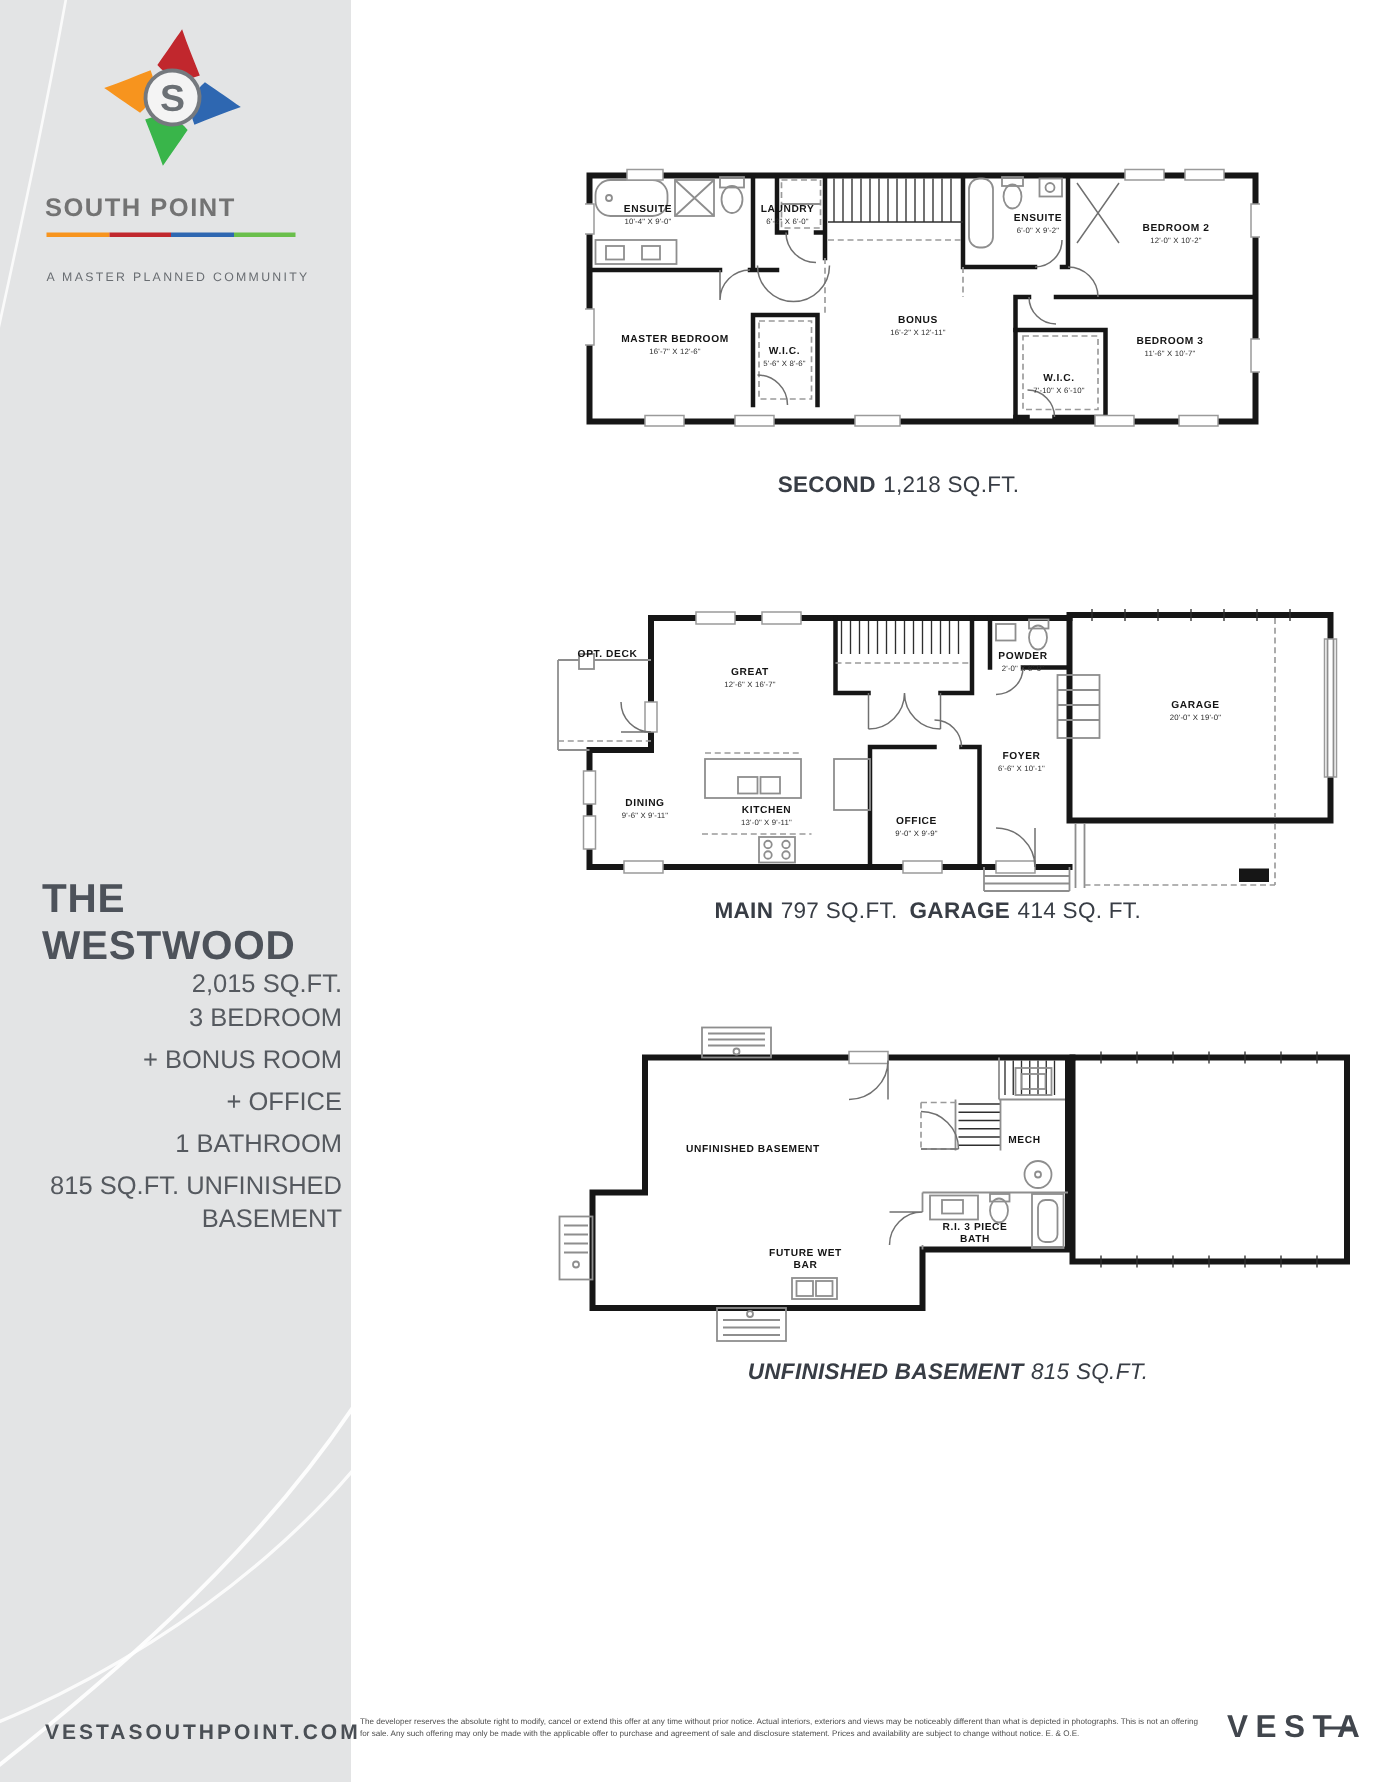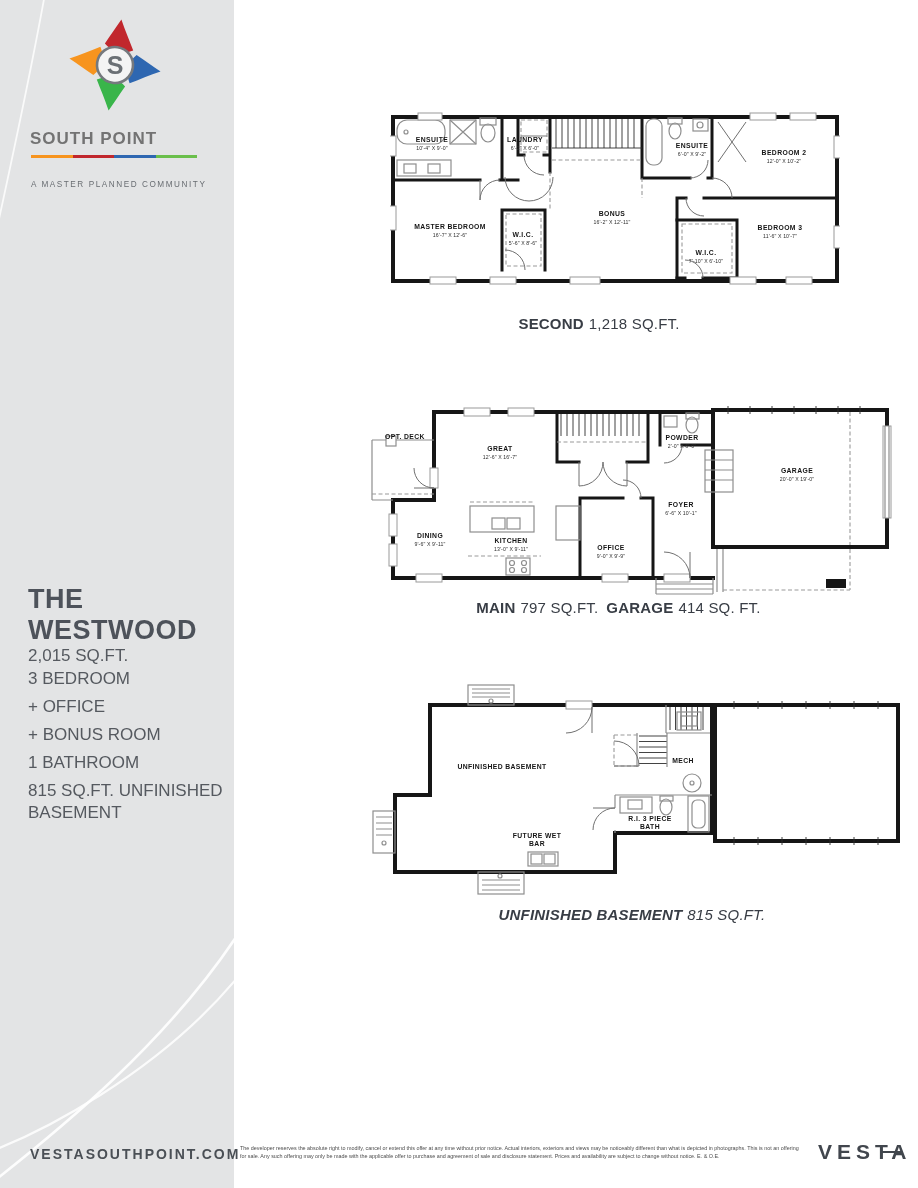--- a/index.html
+++ b/index.html
@@ -16,21 +16,21 @@
                letter-spacing:1px;color:#737373;white-space:nowrap;}
   .brand-bar{position:absolute;left:31px;top:155px;width:166px;height:3px;display:flex;}
   .brand-bar div{flex:1;height:3px;}
   .brand-tagline{position:absolute;left:31px;top:161px;font-size:8.2px;letter-spacing:1.55px;
                  color:#696d72;white-space:nowrap;margin-top:19px;}
 
   
   .listing-name{position:absolute;left:28px;top:584px;font-size:27px;line-height:31px;
                 font-weight:bold;letter-spacing:0.5px;color:#4d525a;}
   .specs{position:absolute;left:28px;top:645px;font-size:17px;color:#55595f;width:200px;}
-  .specs .spec{margin-bottom:6px;line-height:22px;}
+  .specs .spec{margin-bottom:6px;line-height:22px;text-align:right;}
   .specs .spec.tight{margin-bottom:1px;}
 
   
   .website{position:absolute;left:30px;top:1146px;font-size:14px;font-weight:bold;
            letter-spacing:2px;color:#4a4f55;white-space:nowrap;}
   .disclaimer{position:absolute;left:240px;top:1145px;width:562px;font-size:5.4px;
               line-height:7.6px;color:#4c4c4c;text-align:left;}
   .vesta{position:absolute;left:818px;top:1140px;font-size:21px;letter-spacing:5px;
          color:#41464d;font-weight:600;white-space:nowrap;}
   .vesta-bar{position:absolute;left:880px;top:1151px;width:22px;height:1.8px;background:#41464d;}
@@ -89,22 +89,22 @@
   </div>
   <div class="brand-tagline">A MASTER PLANNED COMMUNITY</div>
 
   <div class="listing-name">
     <span>THE</span><br>
     <span>WESTWOOD</span>
   </div>
   <div class="specs">
     <div class="spec tight">2,015 SQ.FT.</div>
     <div class="spec">3 BEDROOM</div>
+    <div class="spec">+ BONUS ROOM</div>
     <div class="spec">+ OFFICE</div>
-    <div class="spec">+ BONUS ROOM</div>
     <div class="spec">1 BATHROOM</div>
     <div class="spec">815 SQ.FT. UNFINISHED BASEMENT</div>
   </div>
 
   <div class="website">VESTASOUTHPOINT.COM</div>
 </div>
 
 <div class="plan" style="left:390px;top:110px;width:450px;height:178px;">
   <svg width="450" height="178" viewBox="0 0 450 178">
 

